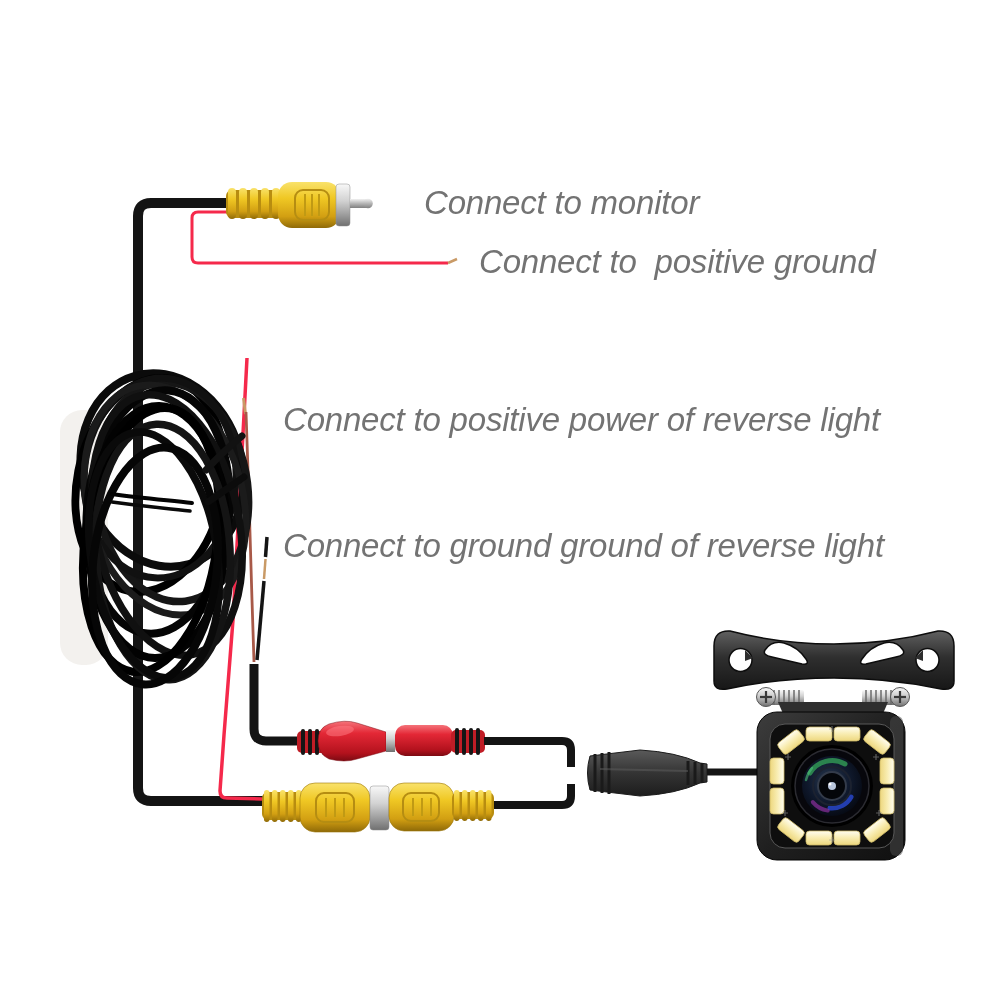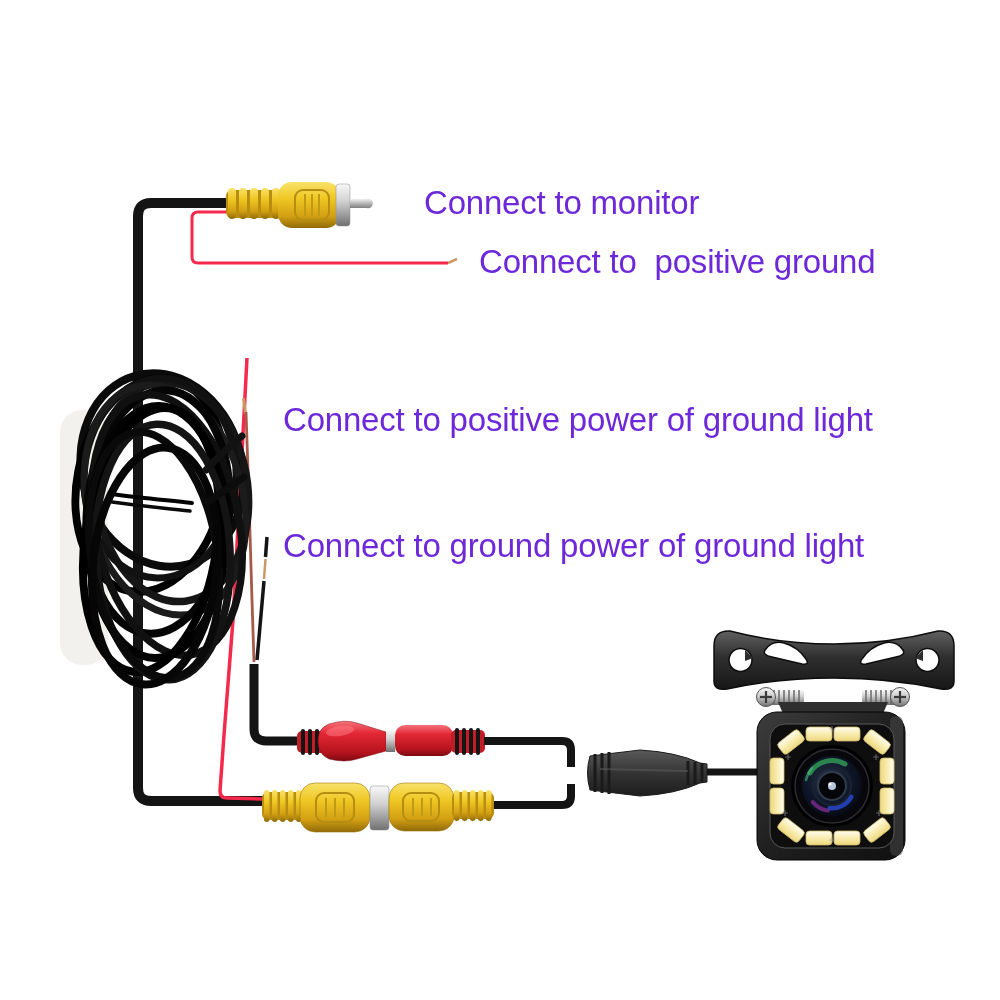--- a/index.html
+++ b/index.html
@@ -2,22 +2,22 @@
 <html><head>
 <meta charset="utf-8">
 <style>
   html,body{margin:0;padding:0;background:#ffffff;}
   .stage{
     position:relative;width:1000px;height:1000px;background:#ffffff;
     font-family:"Liberation Sans","DejaVu Sans",sans-serif;overflow:hidden;
   }
   .stage svg{position:absolute;left:0;top:0;}
   .label{
-    position:absolute;font-size:33px;line-height:1;color:#6d28d9;
-    letter-spacing:-0.2px;white-space:pre;
+    position:absolute;font-size:33px;line-height:1;color:#737373;
+    letter-spacing:-0.2px;white-space:pre;font-style:italic;
   }
   .lbl-monitor{left:424px;top:186px;}
   .lbl-pospower{left:479px;top:245px;}
   .lbl-revpos{left:283px;top:403px;}
   .lbl-revgnd{left:283px;top:529px;}
 </style>
 </head>
 <body>
 
 <div class="stage">
@@ -267,16 +267,16 @@
       <circle cx="832" cy="786" r="19" fill="none" stroke="#1c2230" stroke-width="2"></circle>
       <circle cx="832" cy="786" r="14" fill="#04060a" stroke="#333b4a" stroke-width="2"></circle>
       <circle cx="832" cy="786" r="4" fill="#b9c6dd"></circle>
       <circle cx="830" cy="784" r="1.5" fill="#ffffff"></circle>
     </g>
   </g>
 </svg>
 
 <div class="label lbl-monitor">Connect to monitor</div>
 <div class="label lbl-pospower">Connect to  positive ground</div>
-<div class="label lbl-revpos">Connect to positive power of ground light</div>
-<div class="label lbl-revgnd">Connect to ground power of ground light</div>
+<div class="label lbl-revpos">Connect to positive power of reverse light</div>
+<div class="label lbl-revgnd">Connect to ground ground of reverse light</div>
 
 </div>
 
 </body></html>

